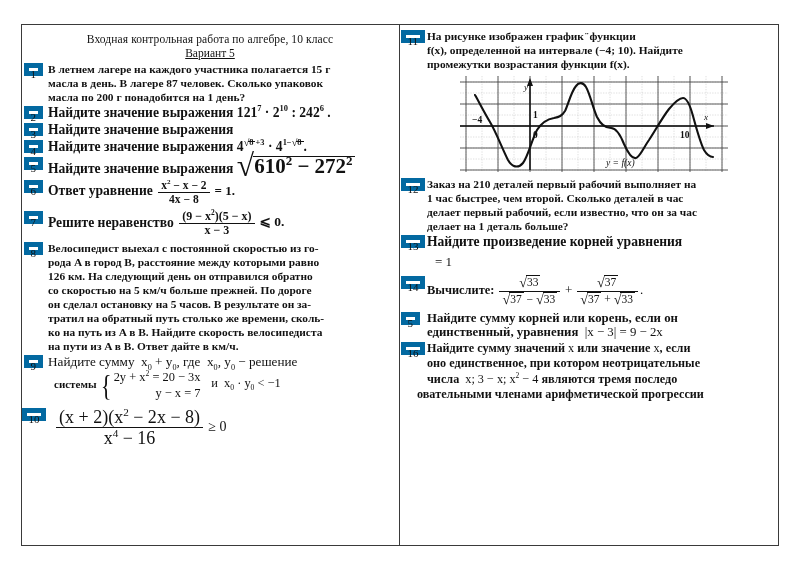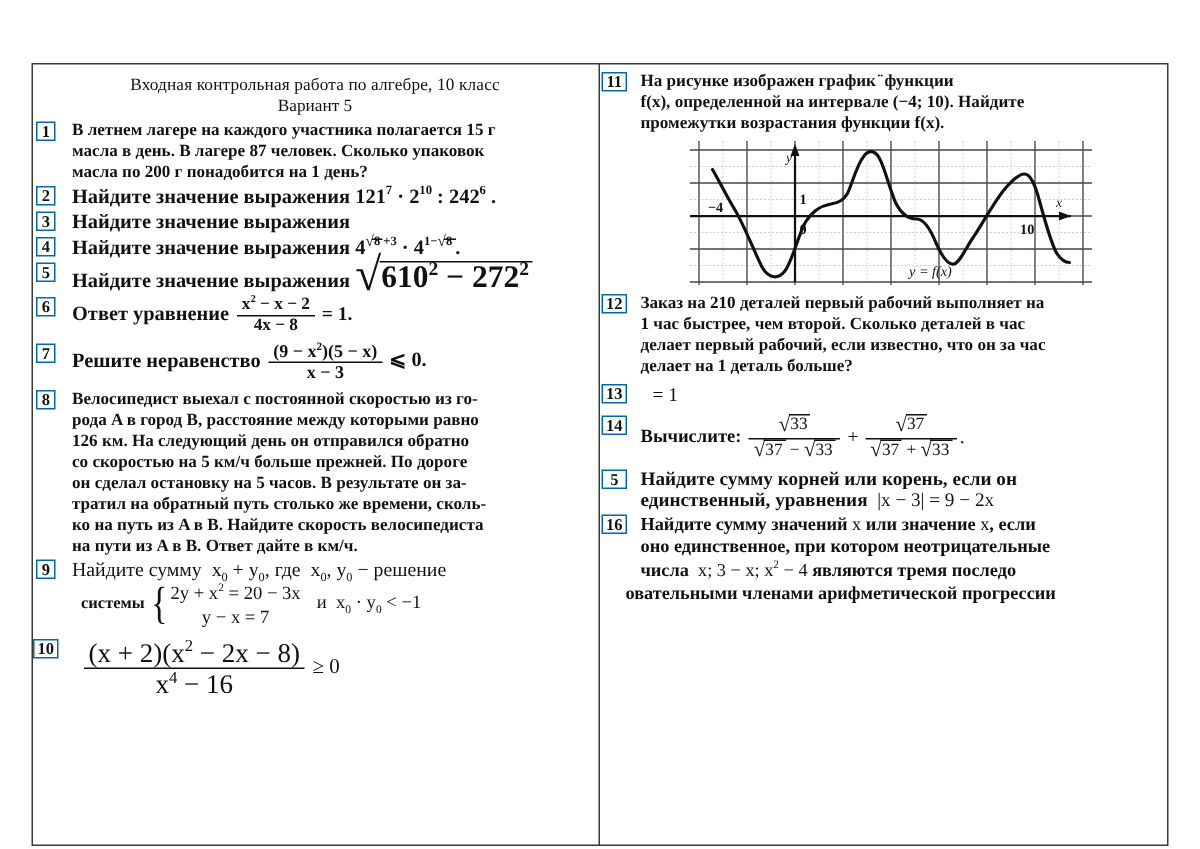--- a/index.html
+++ b/index.html
@@ -7,21 +7,20 @@
     width:800px;height:566px;
     background:#ffffff;
     font-family:"Liberation Serif", serif;
     color:#111111;
     overflow:hidden;
   }
   .page{
     position:relative;
     width:800px;height:480px;
     box-sizing:border-box;
-    margin-top:18px;
   }
   
   .frame{
     position:absolute;
     left:21px;top:24px;
     width:758px;height:522px;
     border:1.5px solid #3a3a3a;
     box-sizing:border-box;
   }
   .divider{
@@ -44,38 +43,39 @@
     font-size:11.5px;
     line-height:14px;
     letter-spacing:.1px;
     margin:5px 0 1px 0;
   }
   .doc-variant{
     text-align:center;
     font-size:11.5px;
     line-height:13px;
     margin:0 0 2px 0;
+    text-decoration:underline;
   }
 
   
   .prob{
     position:relative;
     padding-left:21px;
     margin:0 0 1px 0;
   }
   .num{
     position:absolute;
     left:-3px;top:1px;
     min-width:13px;
     padding:0 1.5px;
     height:13px;line-height:12px;
     text-align:center;
-    border:1px solid #0369a1;
+    border:5px solid #0369a1;
     font-size:11px;
-    font-weight:bold;
+    font-weight:normal;
     background:#fff;
     box-sizing:border-box;
   }
   .num.wide{min-width:17px;left:-5px;}
   .body{
     font-size:12px;
     line-height:14.6px;
     text-align:justify;
     font-weight:bold;
   }
@@ -110,21 +110,21 @@
 
   .sys{display:inline-block;vertical-align:middle;position:relative;}
   .brace{
     display:inline-block;
     font-size:30px;
     line-height:28px;
     vertical-align:middle;
     font-weight:normal;
     transform:scaleX(.75);
   }
-  .syslines{display:inline-block;vertical-align:middle;text-align:center;}
+  .syslines{display:inline-block;vertical-align:middle;text-align:right;}
   .syslines div{line-height:16px;}
 
   
   .fig{
     position:relative;
     margin:3px 0 2px 0;
     height:101px;
   }
   .plot{position:absolute;left:52px;top:0;}
 
@@ -345,20 +345,23 @@
       <div class="body small q12">
         <div>Заказ на 210 деталей первый рабочий выполняет на</div>
         <div>1 час быстрее, чем второй. Сколько деталей в час</div>
         <div>делает первый рабочий, если известно, что он за час</div>
         <div class="nojust">делает на 1 деталь больше?</div>
       </div>
     </div>
 
     <div class="prob">
       <div class="num wide">13</div>
+      <div class="body big nojust">
+        <span>Найдите произведение корней уравнения</span>
+      </div>
       <div style="font-size:12.5px;margin-top:4px;padding-left:8px;font-weight:normal">
         <span style="font-size:13px">= 1</span>
       </div>
     </div>
 
     <div class="prob">
       <div class="num wide">14</div>
       <div class="body nojust" style="font-size:12.4px;margin-top:5px">
         <span>Вычислите:</span>
         <span style="font-weight:normal;font-size:11.5px">

